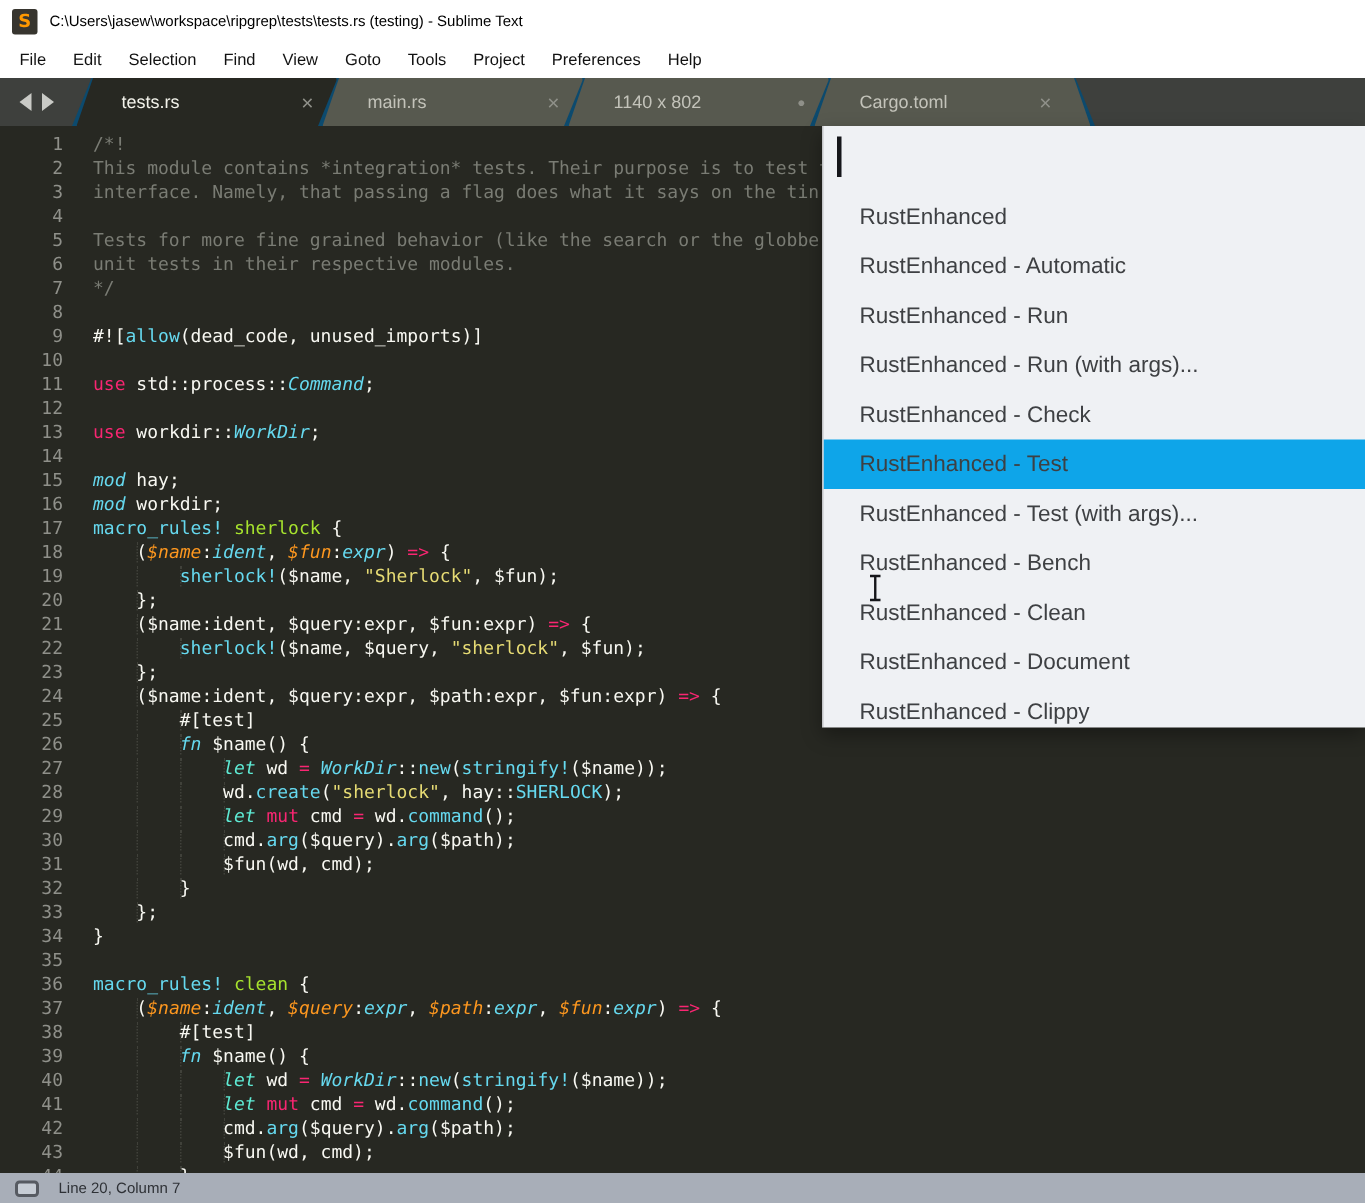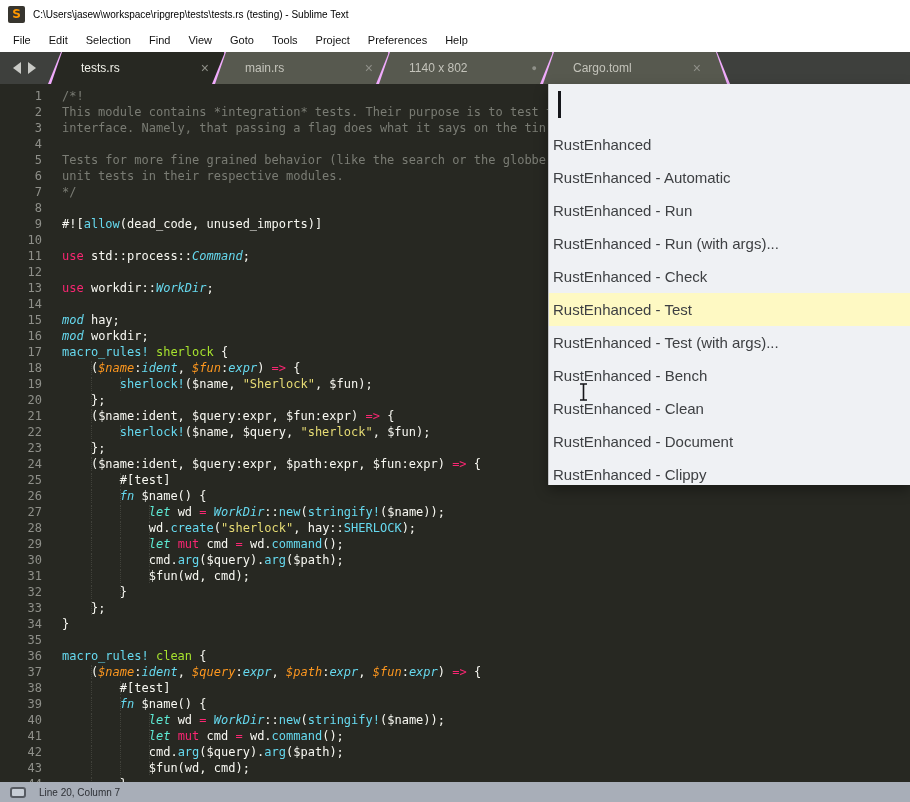--- a/index.html
+++ b/index.html
@@ -20,21 +20,21 @@
   .menu-item { padding:0 9px; line-height:24px; font-size:11px; color:#111; cursor:default; }
 
   
   .tabbar { position:absolute; top:52px; left:0; right:0; height:32px; background:#3e403d; }
   .tab-arrows { position:absolute; left:0; top:0; width:48px; height:32px;
                 display:flex; align-items:center; justify-content:center; gap:7px; }
   .arr { width:0; height:0; border-top:6px solid transparent; border-bottom:6px solid transparent; }
   .arr.left  { border-right:8px solid #c9cac6; }
   .arr.right { border-left:8px solid #c9cac6; }
   .tabs { position:absolute; left:48px; top:0; height:32px; display:flex; }
-  .tab { position:relative; width:190px; height:32px; background:#f0abfc;
+  .tab { position:relative; width:190px; height:32px; background:#0c4a6e;
          clip-path:polygon(13px 0, calc(100% - 13px) 0, 100% 100%, 0 100%); }
   .tab + .tab { margin-left:-26px; }
   .tab-fill { position:absolute; left:3px; right:3px; top:0; bottom:0; background:#57594f;
               clip-path:polygon(11px 0, calc(100% - 11px) 0, 100% 100%, 0 100%);
               display:flex; align-items:center; padding:0 26px 0 30px; }
   .tab.active .tab-fill { background:#272822; }
   .tab-label { flex:1; font-size:12px; color:#c3c3ba; white-space:nowrap; overflow:hidden; }
   .tab.active .tab-label { color:#f2f2ea; }
   .tab-close { color:#8f9089; font-size:14px; line-height:14px; }
   .tab-close.dirty { font-size:9px; }
@@ -63,23 +63,23 @@
   .panel-icon { width:16px; height:11px; border:2px solid #575b62; border-radius:3px; background:#c7cdd5; }
   .status-text { font-size:10px; color:#2e3136; }
 
   
   .palette { position:absolute; left:548px; top:84px; width:362px; height:401px; background:#eff1f4;
              z-index:10; border-left:1px solid rgba(0,0,0,.18); box-shadow:0 5px 12px rgba(0,0,0,.35);
              overflow:hidden; }
   .pal-input { position:relative; height:44px; }
   .caret { position:absolute; left:9px; top:7px; width:3px; height:27px; background:#15161a; }
   .pal-list { position:absolute; top:44px; left:0; right:0; }
-  .pal-item { height:33px; line-height:33px; padding-left:4px; font-size:15px; color:#3e4043;
+  .pal-item { height:33px; line-height:33px; padding-left:24px; font-size:15px; color:#3e4043;
               white-space:nowrap; }
-  .pal-item.selected { background:#fef9c3; }
+  .pal-item.selected { background:#0ea5e9; }
 
   
   .ibeam { position:absolute; left:577px; top:382px; z-index:20; }
 </style>
 </head>
 <body>
 
 <div class="titlebar">
   <div class="app-icon">S</div>
   <div class="window-title">C:\Users\jasew\workspace\ripgrep\tests\tests.rs (testing) - Sublime Text</div>

